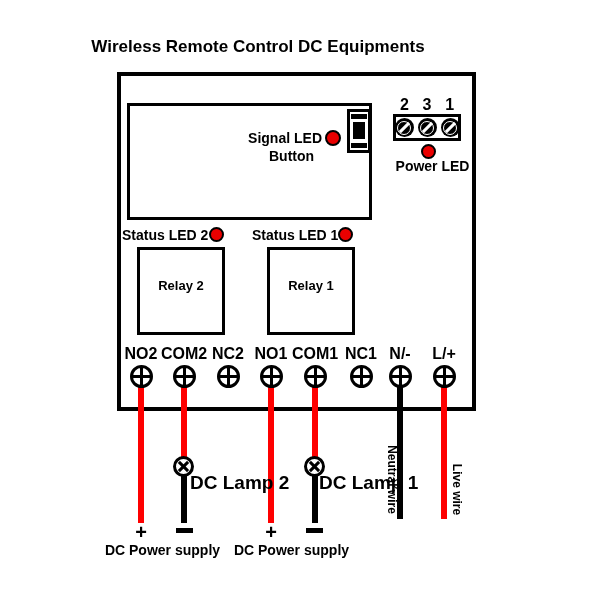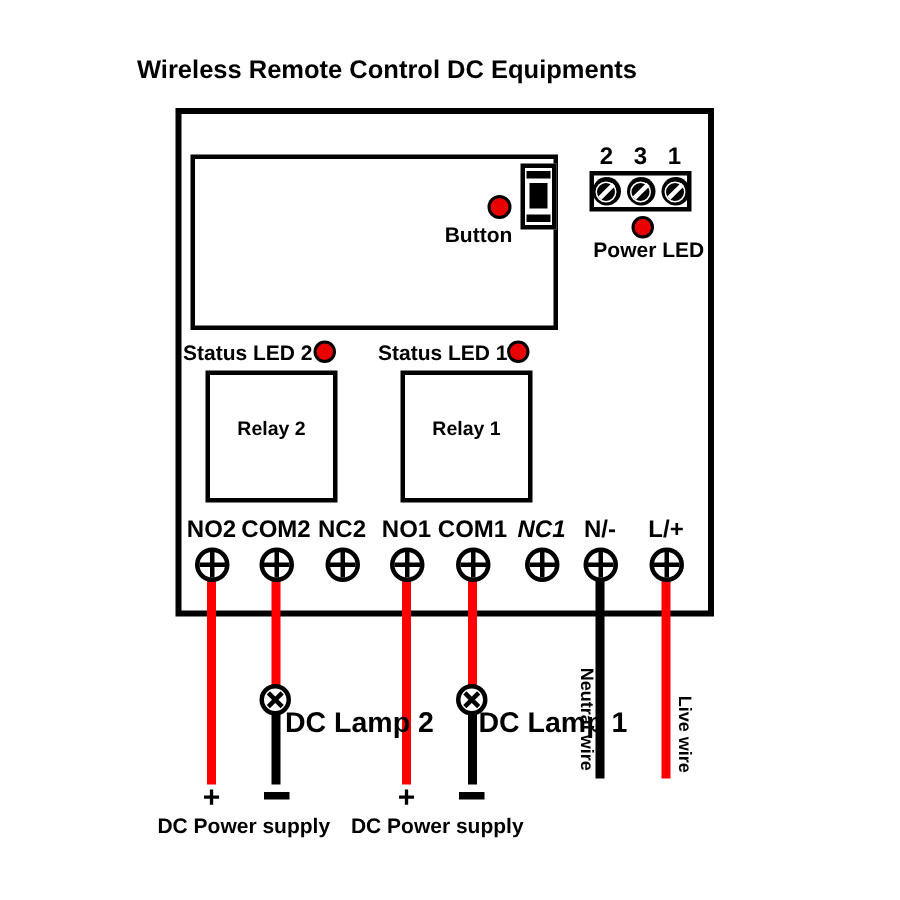--- a/index.html
+++ b/index.html
@@ -54,27 +54,28 @@
 </head>
 <body>
 
 <div id="canvas">
 
   <div class="abs title">Wireless Remote Control DC Equipments</div>
 
   <div class="abs device-box"></div>
 
   <div class="abs module-box"></div>
+  <div class="abs t14" style="left:200px;top:130px;width:122px;text-align:right;z-index:3;">Signal LED</div>
   <div class="abs led" style="left:325px;top:130px;width:16px;height:16px;"></div>
   <div class="abs button-icon">
     <div class="b1"></div>
       <div class="b2"></div>
       <div class="b3"></div>
   </div>
-  <div class="abs t14" style="left:269px;top:148px;width:100px;text-align:center;z-index:3;">Button</div>
+  <div class="abs t14" style="left:269px;top:148px;width:100px;text-align:left;z-index:3;">Button</div>
 
   <div class="abs pins-row">
     <span>2</span>
     <span>3</span>
     <span>1</span>
   </div>
   <div class="abs tblock"></div>
   <div class="abs screw-top" style="left:394.5px;top:118px;">
       <div class="ring"></div>
       <div class="slash"></div>
@@ -100,21 +101,21 @@
   </div>
   <div class="abs relay-box" style="left:267px;top:247px;">
     <span>Relay 1</span>
   </div>
 
   <div class="abs tlabel" style="left:141px;">NO2</div>
   <div class="abs tlabel" style="left:184px;text-align:right;">COM2</div>
   <div class="abs tlabel" style="left:228px;">NC2</div>
   <div class="abs tlabel" style="left:271px;">NO1</div>
   <div class="abs tlabel" style="left:315px;">COM1</div>
-  <div class="abs tlabel" style="left:361px;font-style:italic;">NC1</div>
+  <div class="abs tlabel" style="left:361px;">NC1</div>
   <div class="abs tlabel" style="left:400px;">N/-</div>
   <div class="abs tlabel" style="left:444px;">L/+</div>
 
   <div class="abs screw" style="left:129.5px;top:365px;">
       <div class="h"></div>
       <div class="v"></div>
     </div>
   <div class="abs screw" style="left:172.5px;top:365px;">
       <div class="h"></div>
       <div class="v"></div>

